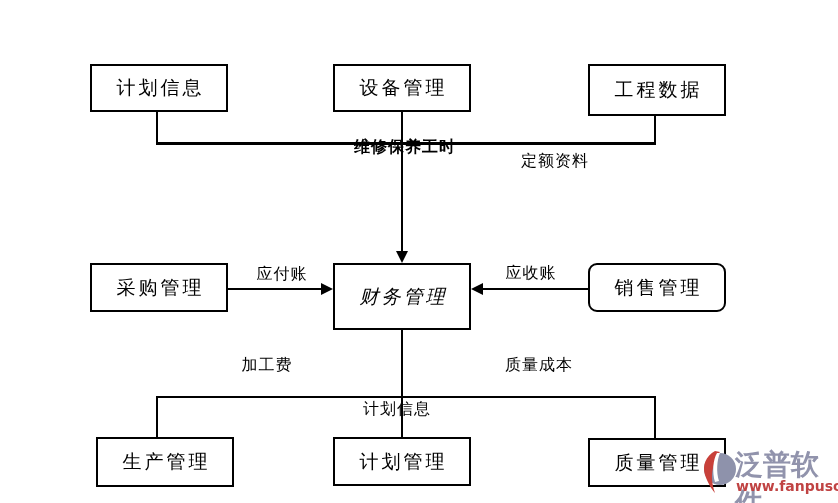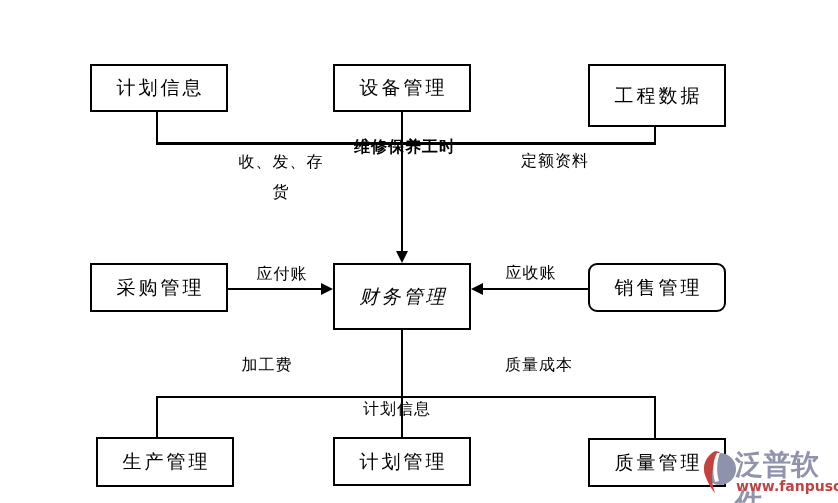--- a/index.html
+++ b/index.html
@@ -107,33 +107,31 @@
   <div class="arrowhead arrow-right" style="left:321px; top:283px;"></div>
   <div class="hline" style="left:482px; top:288px; width:106px; height:2px;"></div>
   <div class="arrowhead arrow-left" style="left:471px; top:283px;"></div>
 
   <div class="hline" style="left:156px; top:396px; width:500px; height:2px;"></div>
   <div class="vline" style="left:156px; top:396px; width:2px; height:42px;"></div>
   <div class="vline" style="left:654px; top:396px; width:2px; height:43px;"></div>
   <div class="vline" style="left:401px; top:322px; width:2px; height:116px;"></div>
   <div class="arrowhead arrow-up" style="left:396px; top:311px;"></div>
 
-  <div class="edge-label" style="left:225px; top:147px; width:112px;">收、发、存
-货</div>
   <div class="edge-label" style="left:340px; top:136px; width:130px; line-height:22px;font-weight:bold;">维修保养工时</div>
   <div class="edge-label" style="left:503px; top:150px; width:104px; line-height:22px;">定额资料</div>
   <div class="edge-label" style="left:483px; top:262px; width:96px; line-height:22px;">应收账</div>
   <div class="edge-label" style="left:234px; top:263px; width:96px; line-height:22px;">应付账</div>
   <div class="edge-label" style="left:219px; top:354px; width:96px; line-height:22px;">加工费</div>
   <div class="edge-label" style="left:487px; top:354px; width:104px; line-height:22px;">质量成本</div>
   <div class="edge-label" style="left:345px; top:398px; width:104px; line-height:22px;">计划信息</div>
 
   <div class="node" style="left:90px;  top:64px;  width:138px; height:48px;">计划信息</div>
   <div class="node" style="left:333px; top:64px;  width:138px; height:48px;">设备管理</div>
-  <div class="node" style="left:588px; top:64px;  width:138px; height:63px;">工程数据</div>
+  <div class="node" style="left:588px; top:64px;  width:138px; height:52px;">工程数据</div>
   <div class="node" style="left:90px;  top:263px; width:138px; height:49px;">采购管理</div>
   <div class="node" style="left:333px; top:263px; width:138px; height:67px;font-style:italic;">财务管理</div>
   <div class="node" style="left:588px; top:263px; width:138px; height:49px;border-radius:9px;">销售管理</div>
   <div class="node" style="left:90px;  top:437px; width:138px; height:50px;margin-left:6px;">生产管理</div>
   <div class="node" style="left:333px; top:437px; width:138px; height:49px;">计划管理</div>
   <div class="node" style="left:588px; top:438px; width:138px; height:49px;">质量管理</div>
 
   <div class="watermark">
     <svg class="logo-icon" width="36" height="44" viewBox="0 0 36 44">
       <circle cx="19" cy="19" r="16" fill="#8e92ab"></circle>

